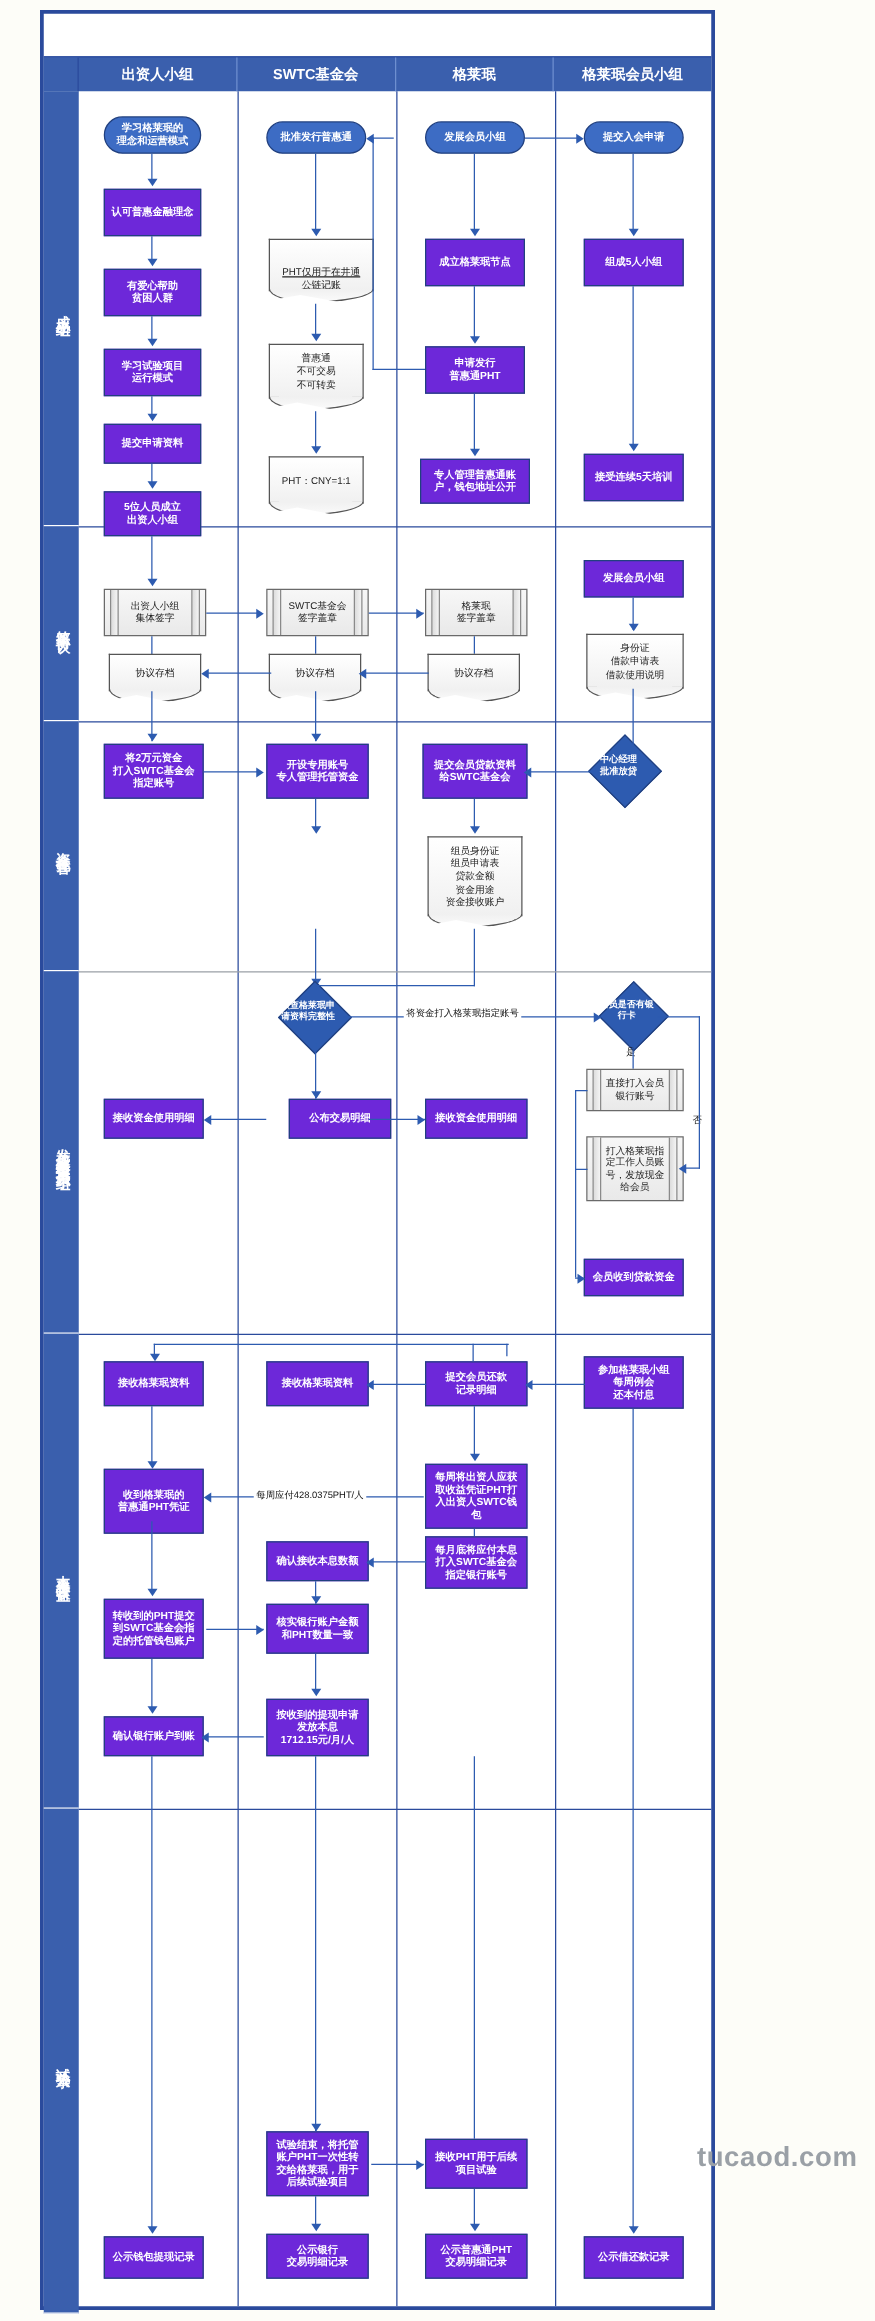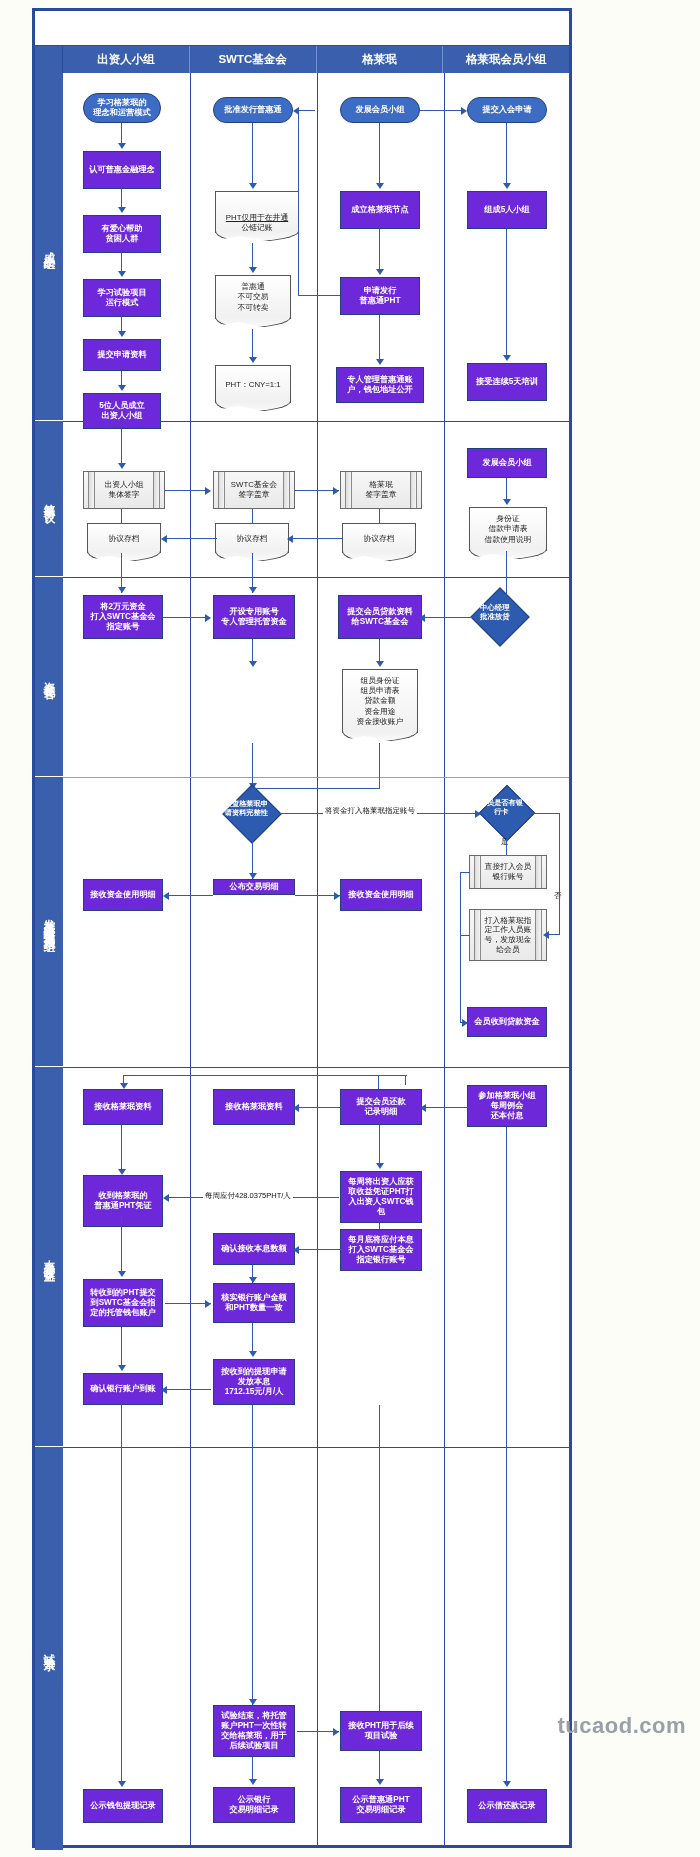--- a/index.html
+++ b/index.html
@@ -362,21 +362,21 @@
   <div class="arw arw-l" style="left:508px; top:920px;"></div>
 
   <div class="node proc" style="left:432px; top:996px; width:80px; height:30px;">会员收到贷款资金</div>
   <div class="ln vl" style="left:425px; top:861px; height:150px;"></div>
   <div class="ln hl" style="left:425px; top:861px; width:10px;"></div>
   <div class="ln hl" style="left:425px; top:1011px; width:7px;"></div>
   <div class="arw arw-r" style="left:427px; top:1008px;"></div>
   <div class="ln hl" style="left:425px; top:924px; width:10px;"></div>
 
   <div class="node proc" style="left:48px; top:868px; width:80px; height:32px;">接收资金使用明细</div>
-  <div class="node proc" style="left:178px; top:868px; width:82px; height:16px;text-align:right;">公布交易明细</div>
+  <div class="node proc" style="left:196px; top:868px; width:82px; height:32px;text-align:right;">公布交易明细</div>
   <div class="node proc" style="left:305px; top:868px; width:82px; height:32px;">接收资金使用明细</div>
   <div class="ln vl" style="left:217px; top:824px; height:44px;"></div>
   <div class="arw arw-d" style="left:214px; top:862px;"></div>
   <div class="ln hl" style="left:132px; top:884px; width:46px;"></div>
   <div class="arw arw-l" style="left:128px; top:881px;"></div>
   <div class="ln hl" style="left:260px; top:884px; width:45px;"></div>
   <div class="arw arw-r" style="left:299px; top:881px;"></div>
 
   <div class="node proc" style="left:48px; top:1078px; width:80px; height:36px;">接收格莱珉资料</div>
   <div class="node proc" style="left:178px; top:1078px; width:82px; height:36px;">接收格莱珉资料</div>

